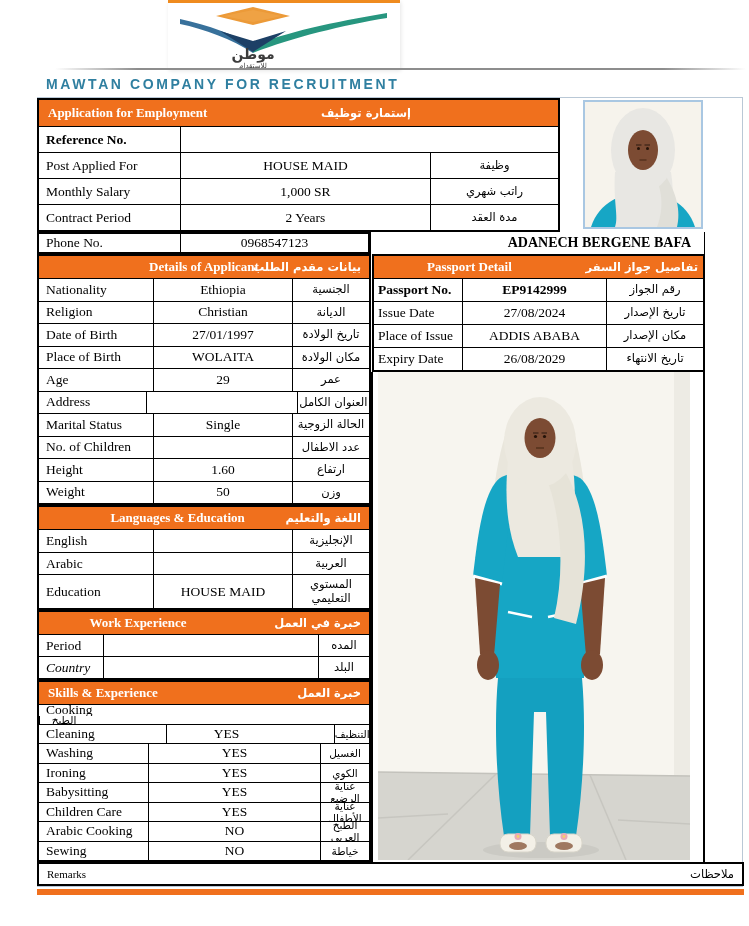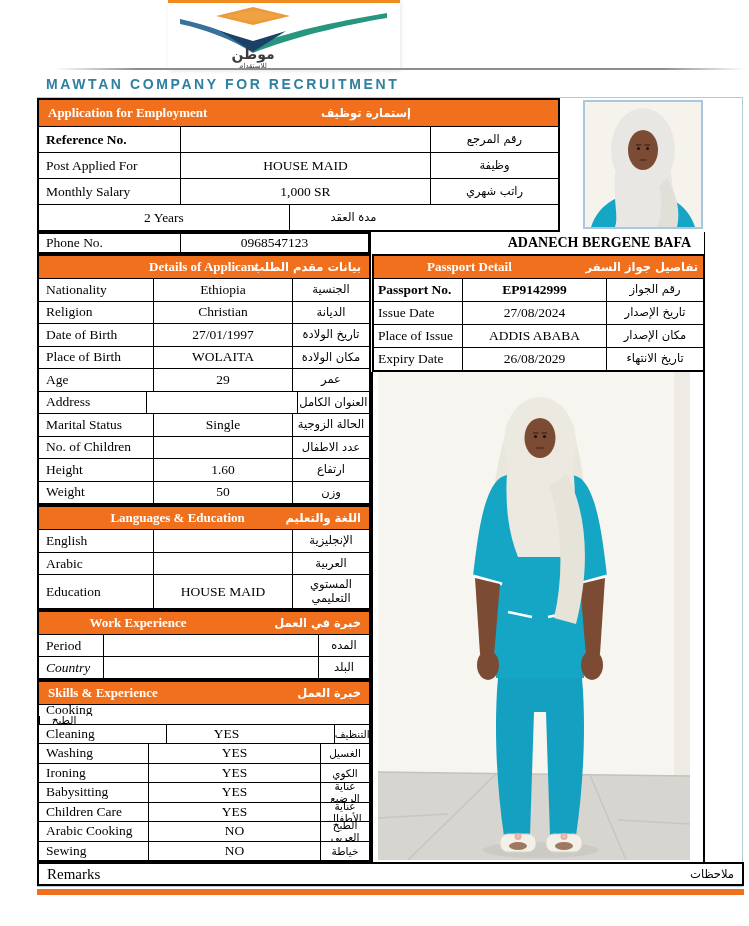--- a/index.html
+++ b/index.html
@@ -34,21 +34,21 @@
   .arc{justify-content:center;text-align:center;font-family:"DejaVu Sans",sans-serif;font-size:11.5px;line-height:1.15;}
   .b{font-weight:bold;}
 
   .name-cell{position:absolute;left:370px;top:232px;width:335px;height:22px;box-sizing:border-box;
              border-left:1.5px solid #000;border-right:1.5px solid #000;
              display:flex;align-items:center;justify-content:flex-end;padding-right:13px;
              font-weight:bold;font-size:14px;}
   .remarks-row{position:absolute;left:37px;top:862px;width:707px;height:24px;box-sizing:border-box;
                border:2px solid #000;display:flex;align-items:center;justify-content:space-between;
                padding:0 8px;background:#fff;}
-  .remarks-row .en{font-size:15px;}
+  .remarks-row .en{font-size:11px;}
   .remarks-row .ar{font-family:"DejaVu Sans",sans-serif;font-size:11.5px;}
   .orange-bar{position:absolute;left:37px;top:889px;width:707px;height:6px;background:var(--orange,#f0701d);}
   .vline{position:absolute;width:2px;background:#000;}
 
   .headshot{position:absolute;left:583px;top:100px;width:120px;height:129px;box-sizing:border-box;
             border:2px solid var(--photoBorder,#a9c7e2);background:#f6f3ec;overflow:hidden;}
   .fullphoto{position:absolute;left:378px;top:372px;width:312px;height:488px;overflow:hidden;}
 
   .sk-ar{font-size:10.5px;}
 </style>
@@ -74,33 +74,33 @@
   <div class="outer-frame"></div>
 
   <div class="tbl" style="left:37px;top:98px;width:523px;">
     <div class="hdr" style="height:26px;">
       <span class="en en-left">Application for Employment</span>
       <span class="ar en-ctr" style="left:63%;">إستمارة توظيف</span>
     </div>
     <div class="trow" style="height:26px;">
       <div class="c lbl b" style="width:141px;">Reference No.</div>
       <div class="c val" style="width:250px;"></div>
-      <div class="c arc" style="width:128px;">رقم المرجع</div>
     </div>
     <div class="trow" style="height:26px;">
       <div class="c lbl" style="width:141px;">Post Applied For</div>
       <div class="c val" style="width:250px;">HOUSE MAID</div>
       <div class="c arc" style="width:128px;">وظيفة</div>
     </div>
     <div class="trow" style="height:26px;">
       <div class="c lbl" style="width:141px;">Monthly Salary</div>
       <div class="c val" style="width:250px;">1,000 SR</div>
       <div class="c arc" style="width:128px;">راتب شهري</div>
     </div>
     <div class="trow" style="height:26px;">
+      <div class="c lbl" style="width:141px;">Contract Period</div>
       <div class="c val" style="width:250px;">2 Years</div>
       <div class="c arc" style="width:128px;">مدة العقد</div>
     </div>
   </div>
 
   <div class="tbl" style="left:37px;top:232px;width:333px;height:22px;">
     <div class="trow" style="height:18px;border-top:none;">
       <div class="c lbl" style="width:141px;">Phone No.</div>
       <div class="c val" style="width:188px;">0968547123</div>
     </div>

